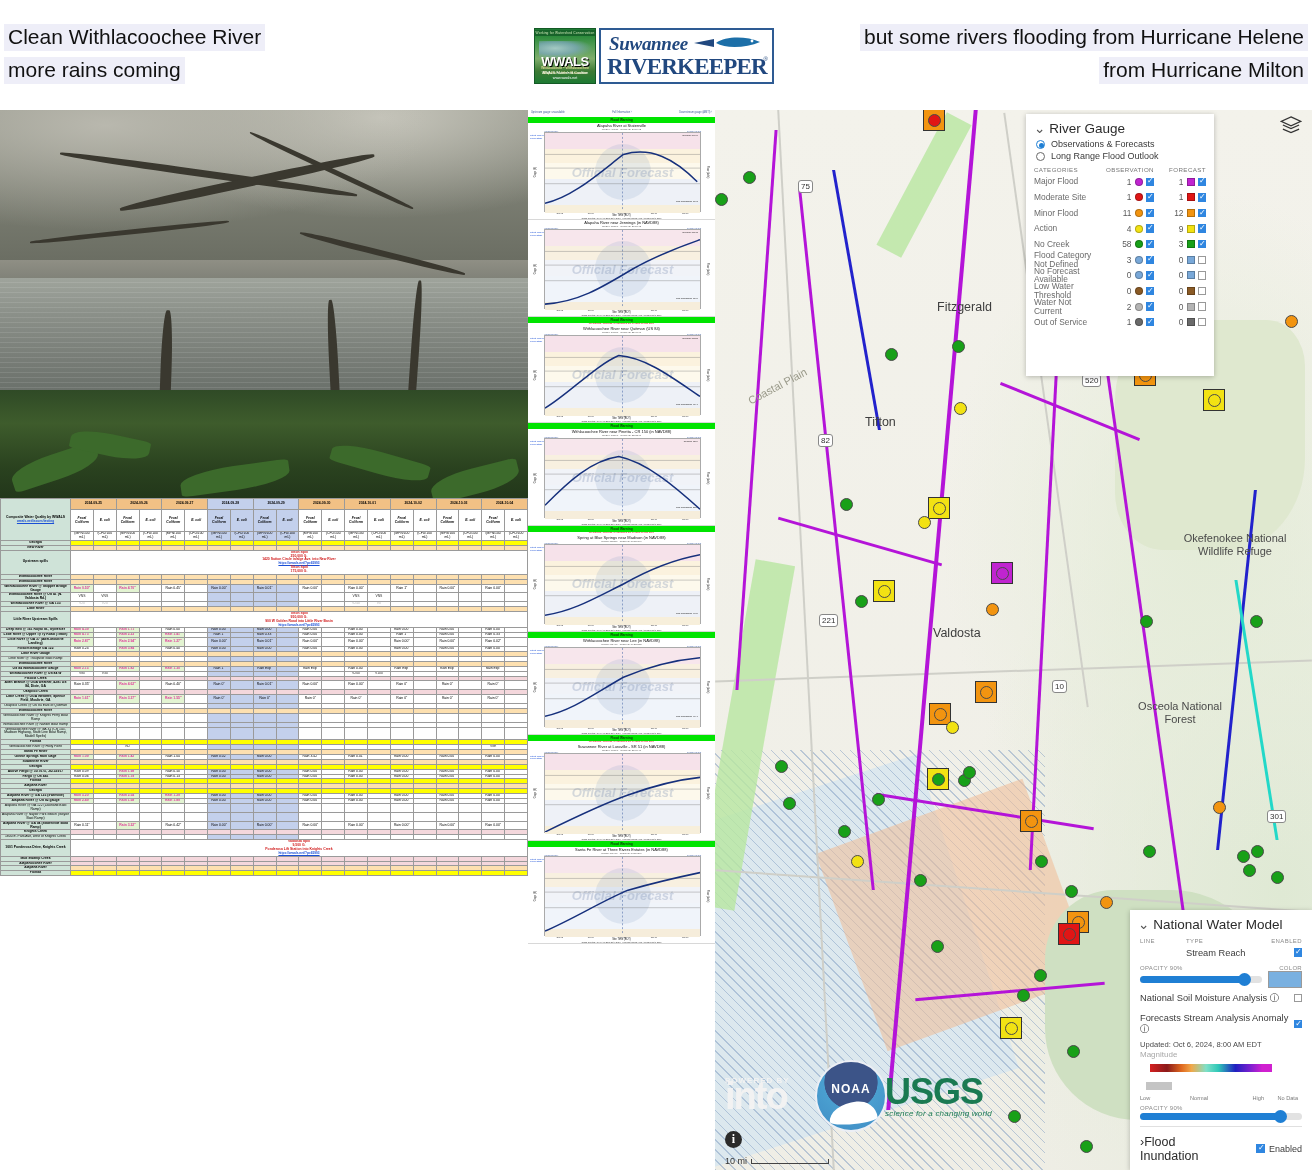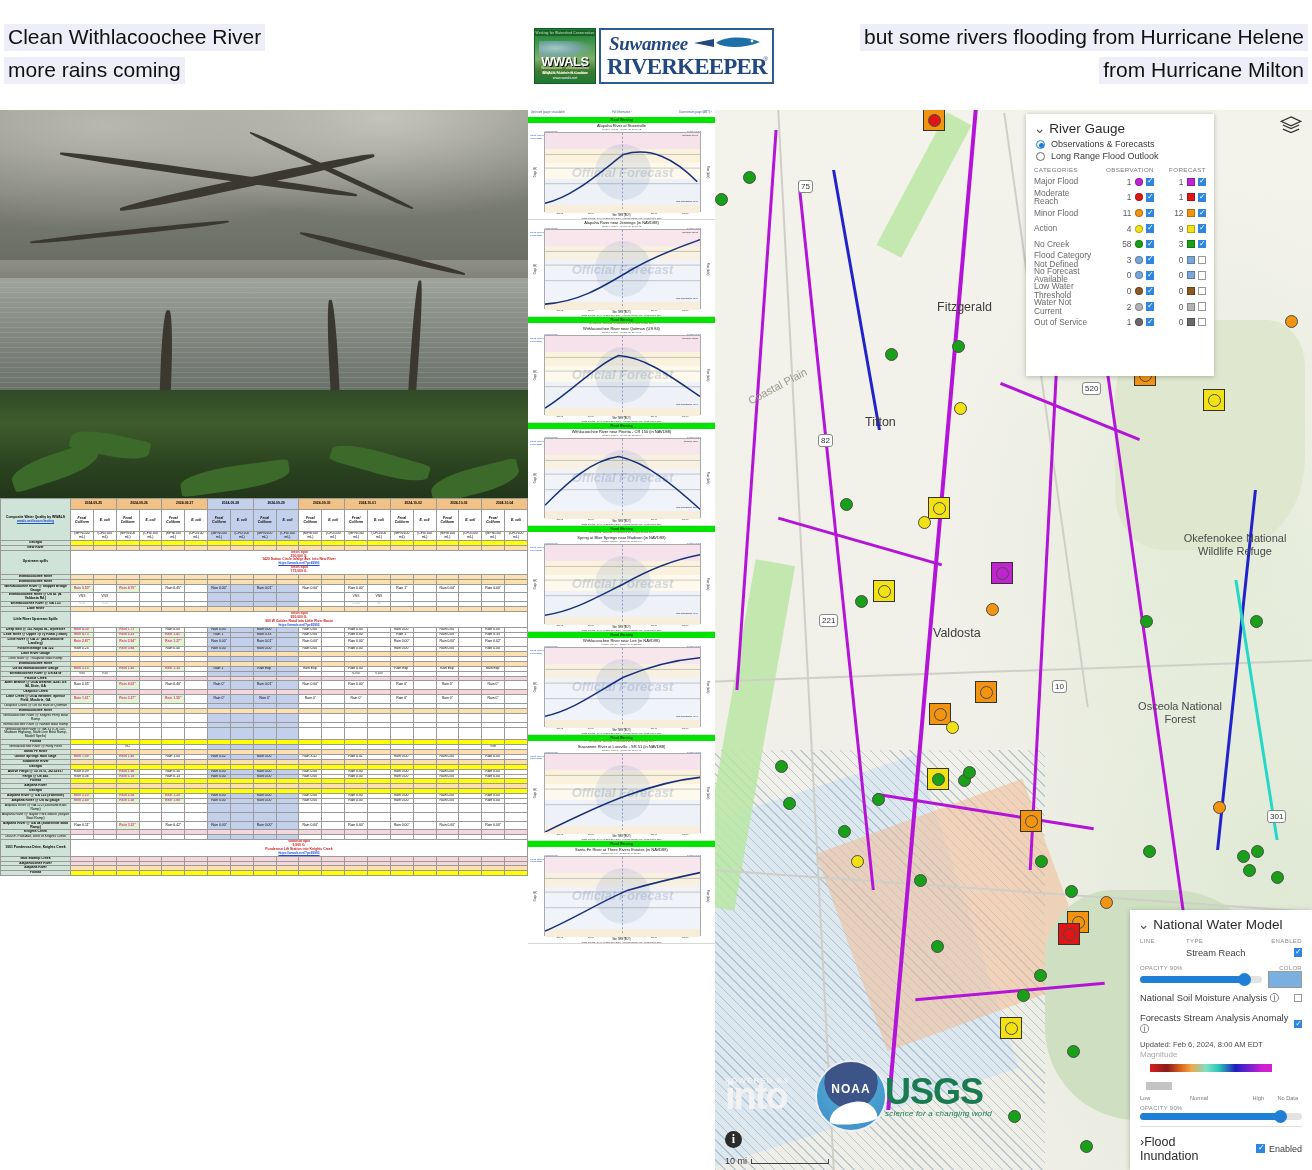--- a/index.html
+++ b/index.html
@@ -1804,21 +1804,21 @@
   <div class="mlabel big" style="left:222px;top:190px;">Fitzgerald</div>
   <div class="mlabel big" style="left:150px;top:305px;">Tifton</div>
   <div class="mlabel big" style="left:218px;top:516px;">Valdosta</div>
   <div class="mlabel" style="left:465px;top:422px;width:110px;text-align:center;line-height:1.15;">Okefenokee National Wildlife Refuge</div>
   <div class="mlabel" style="left:415px;top:590px;width:100px;text-align:center;line-height:1.15;">Osceola National Forest</div>
   <div class="mlabel" style="left:30px;top:270px;transform:rotate(-28deg);color:#9a9a8a;">Coastal Plain</div>
 
   <div class="shield" style="left:83px;top:70px;">75</div>
   <div class="shield" style="left:103px;top:324px;">82</div>
   <div class="shield" style="left:104px;top:504px;">221</div>
-  <div class="shield" style="left:367px;top:272px;">520</div>
+  <div class="shield" style="left:367px;top:264px;">520</div>
   <div class="shield" style="left:552px;top:700px;">301</div>
   <div class="shield" style="left:337px;top:570px;">10</div>
 
   <div id="markers">
       <div class="gsq" style="left: 208px; top: -1px; background: rgb(242, 148, 16);">
         <span style="background:#e01515"></span>
       </div>
       <div class="gpt" style="left: 28px; top: 61px; background: rgb(24, 160, 24);"></div>
       <div class="gpt" style="left: 0px; top: 83px; background: rgb(24, 160, 24);"></div>
       <div class="gpt" style="left: 170px; top: 238px; background: rgb(24, 160, 24);"></div>
@@ -1924,21 +1924,21 @@
             <span class="dotc" style="background:#c024d0"></span>
             <span class="cbx on"></span>
           </div>
           <div class="c3">
             <span class="num">1</span>
             <span class="sqc" style="background:#c024d0"></span>
             <span class="cbx on"></span>
           </div>
         </div>
         <div class="cat-row">
-          <div class="c1">Moderate Reach</div>
+          <div class="c1">Moderate Site</div>
           <div class="c2">
             <span class="num">1</span>
             <span class="dotc" style="background:#e01515"></span>
             <span class="cbx on"></span>
           </div>
           <div class="c3">
             <span class="num">1</span>
             <span class="sqc" style="background:#e01515"></span>
             <span class="cbx on"></span>
           </div>
@@ -2076,21 +2076,21 @@
       <div class="color-box"></div>
     </div>
     <div class="nwm-line">
       <span><span>National Soil Moisture Analysis</span> <span class="info-i">ⓘ</span></span>
       <span class="cbx"></span>
     </div>
     <div class="nwm-line">
       <span><span>Forecasts Stream Analysis Anomaly</span> <span class="info-i">ⓘ</span></span>
       <span class="cbx on"></span>
     </div>
-    <div class="nwm-updated">Updated: Feb 6, 2024, 8:00 AM EDT</div>
+    <div class="nwm-updated">Updated: Oct 6, 2024, 8:00 AM EDT</div>
     <div class="nwm-mag">Magnitude</div>
     <div style="padding:0 10px;">
       <span class="ramp"></span><span class="ramp-nd"></span>
     </div>
     <div class="ramp-lab">
       <span style="width:34px">Low</span>
       <span style="width:50px;text-align:center">Normal</span>
       <span style="width:40px;text-align:right">High</span>
       <span style="width:34px;text-align:right">No Data</span>
     </div>

